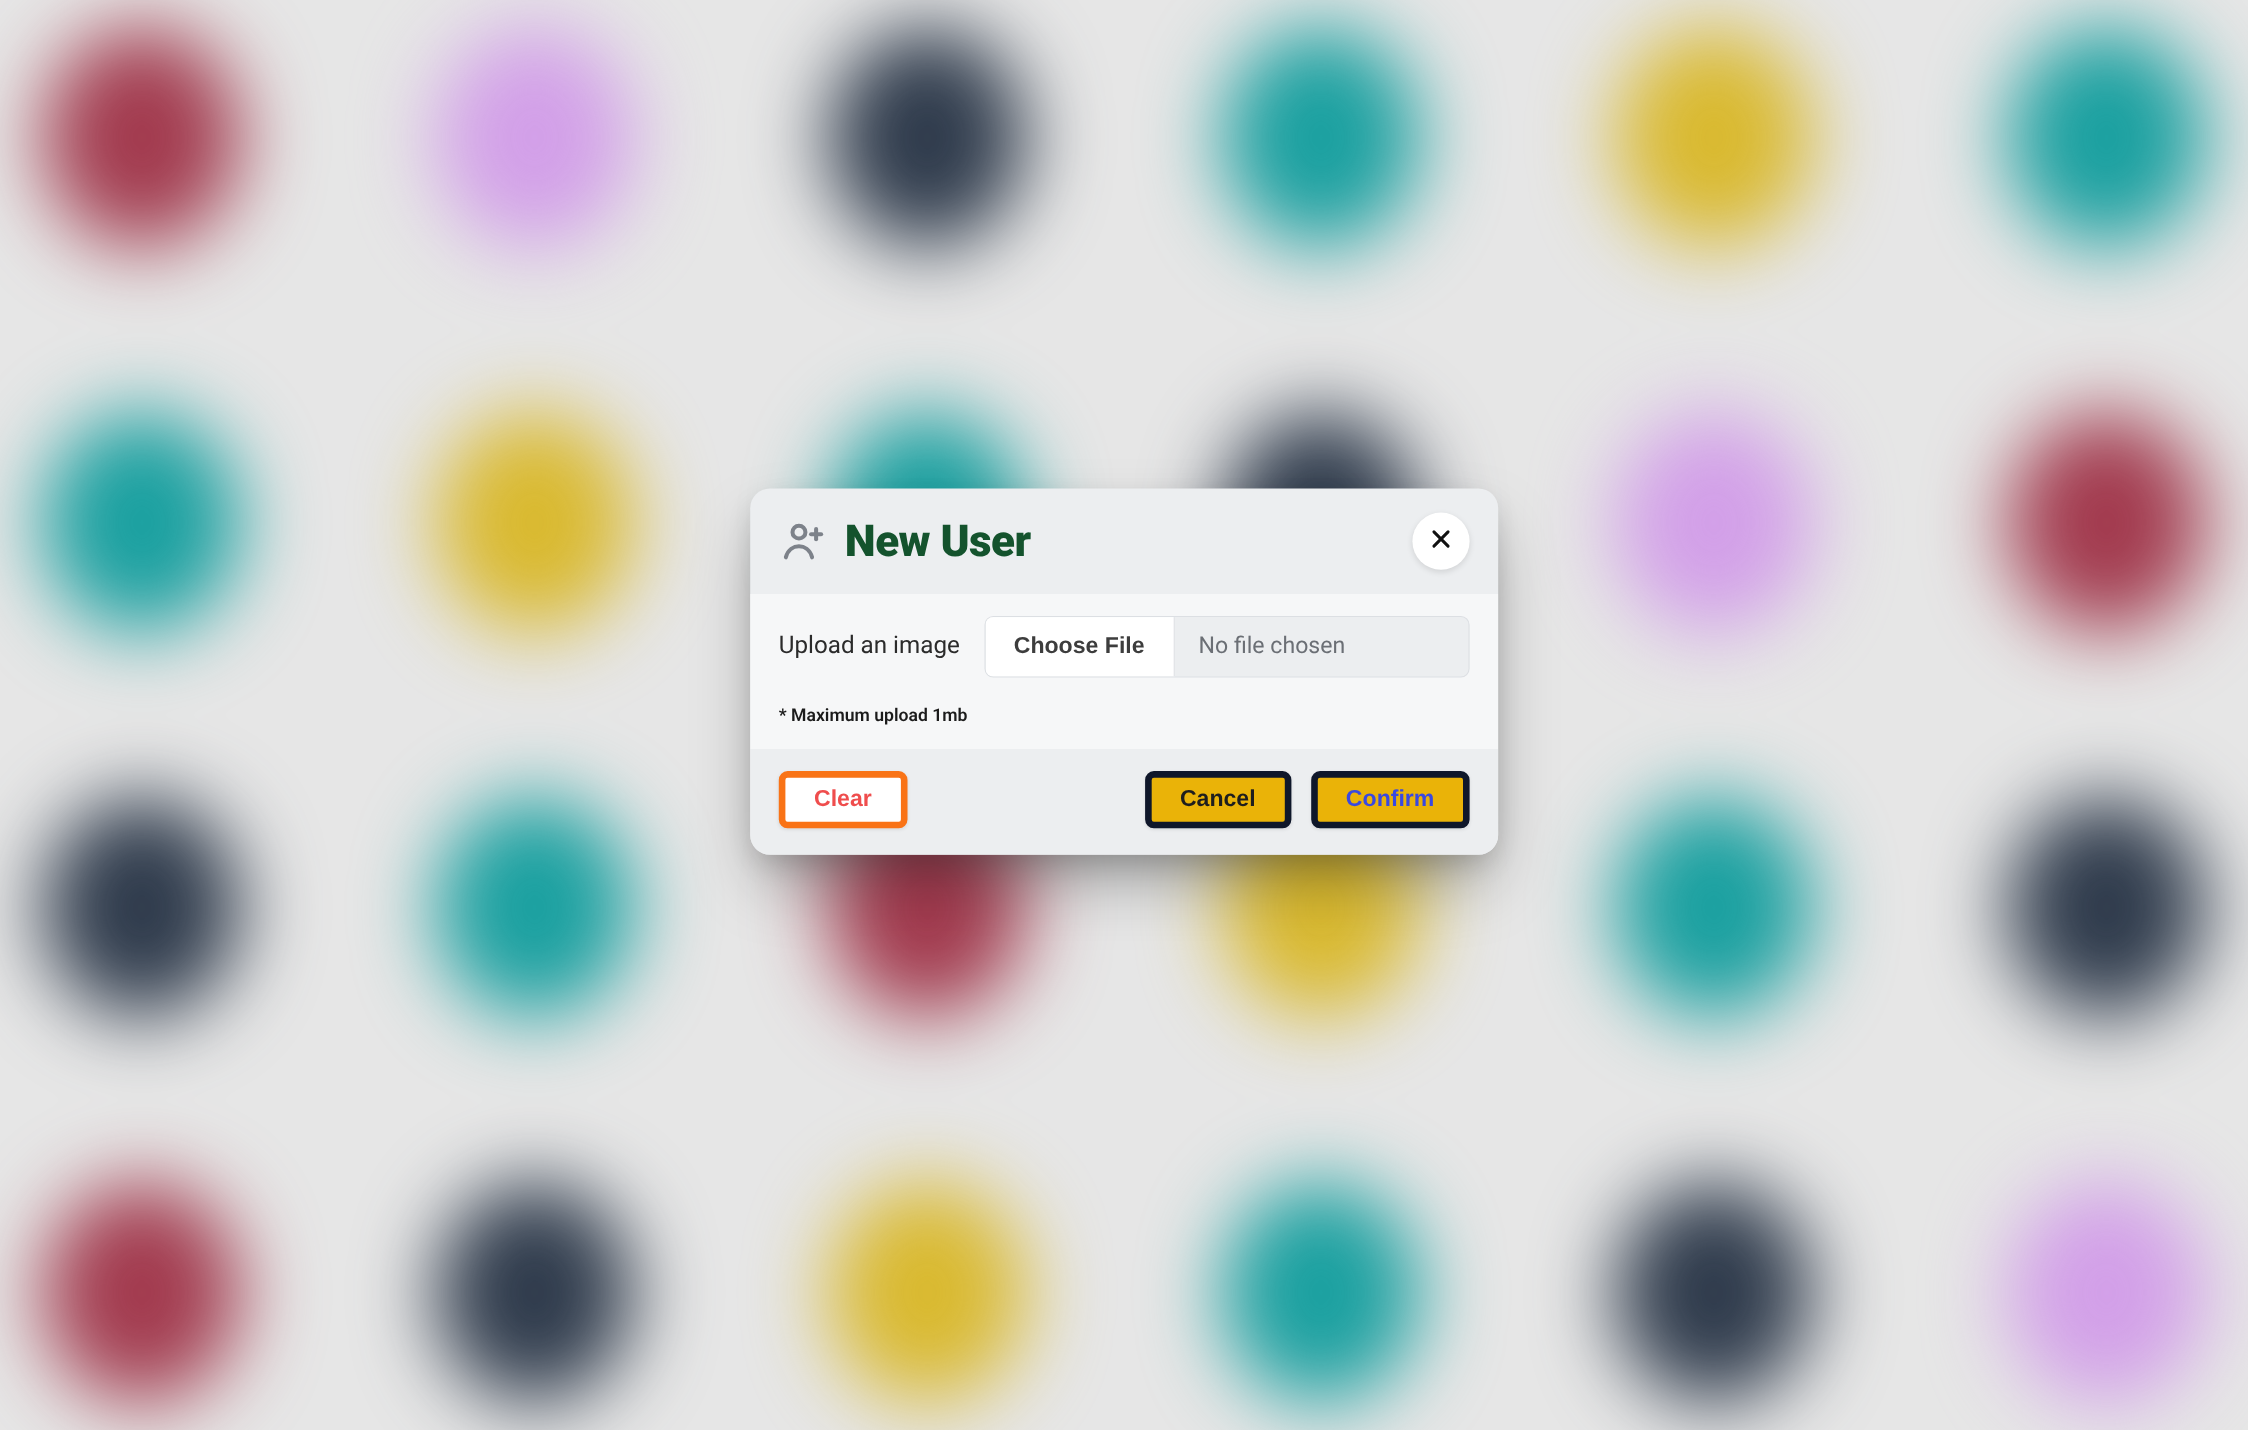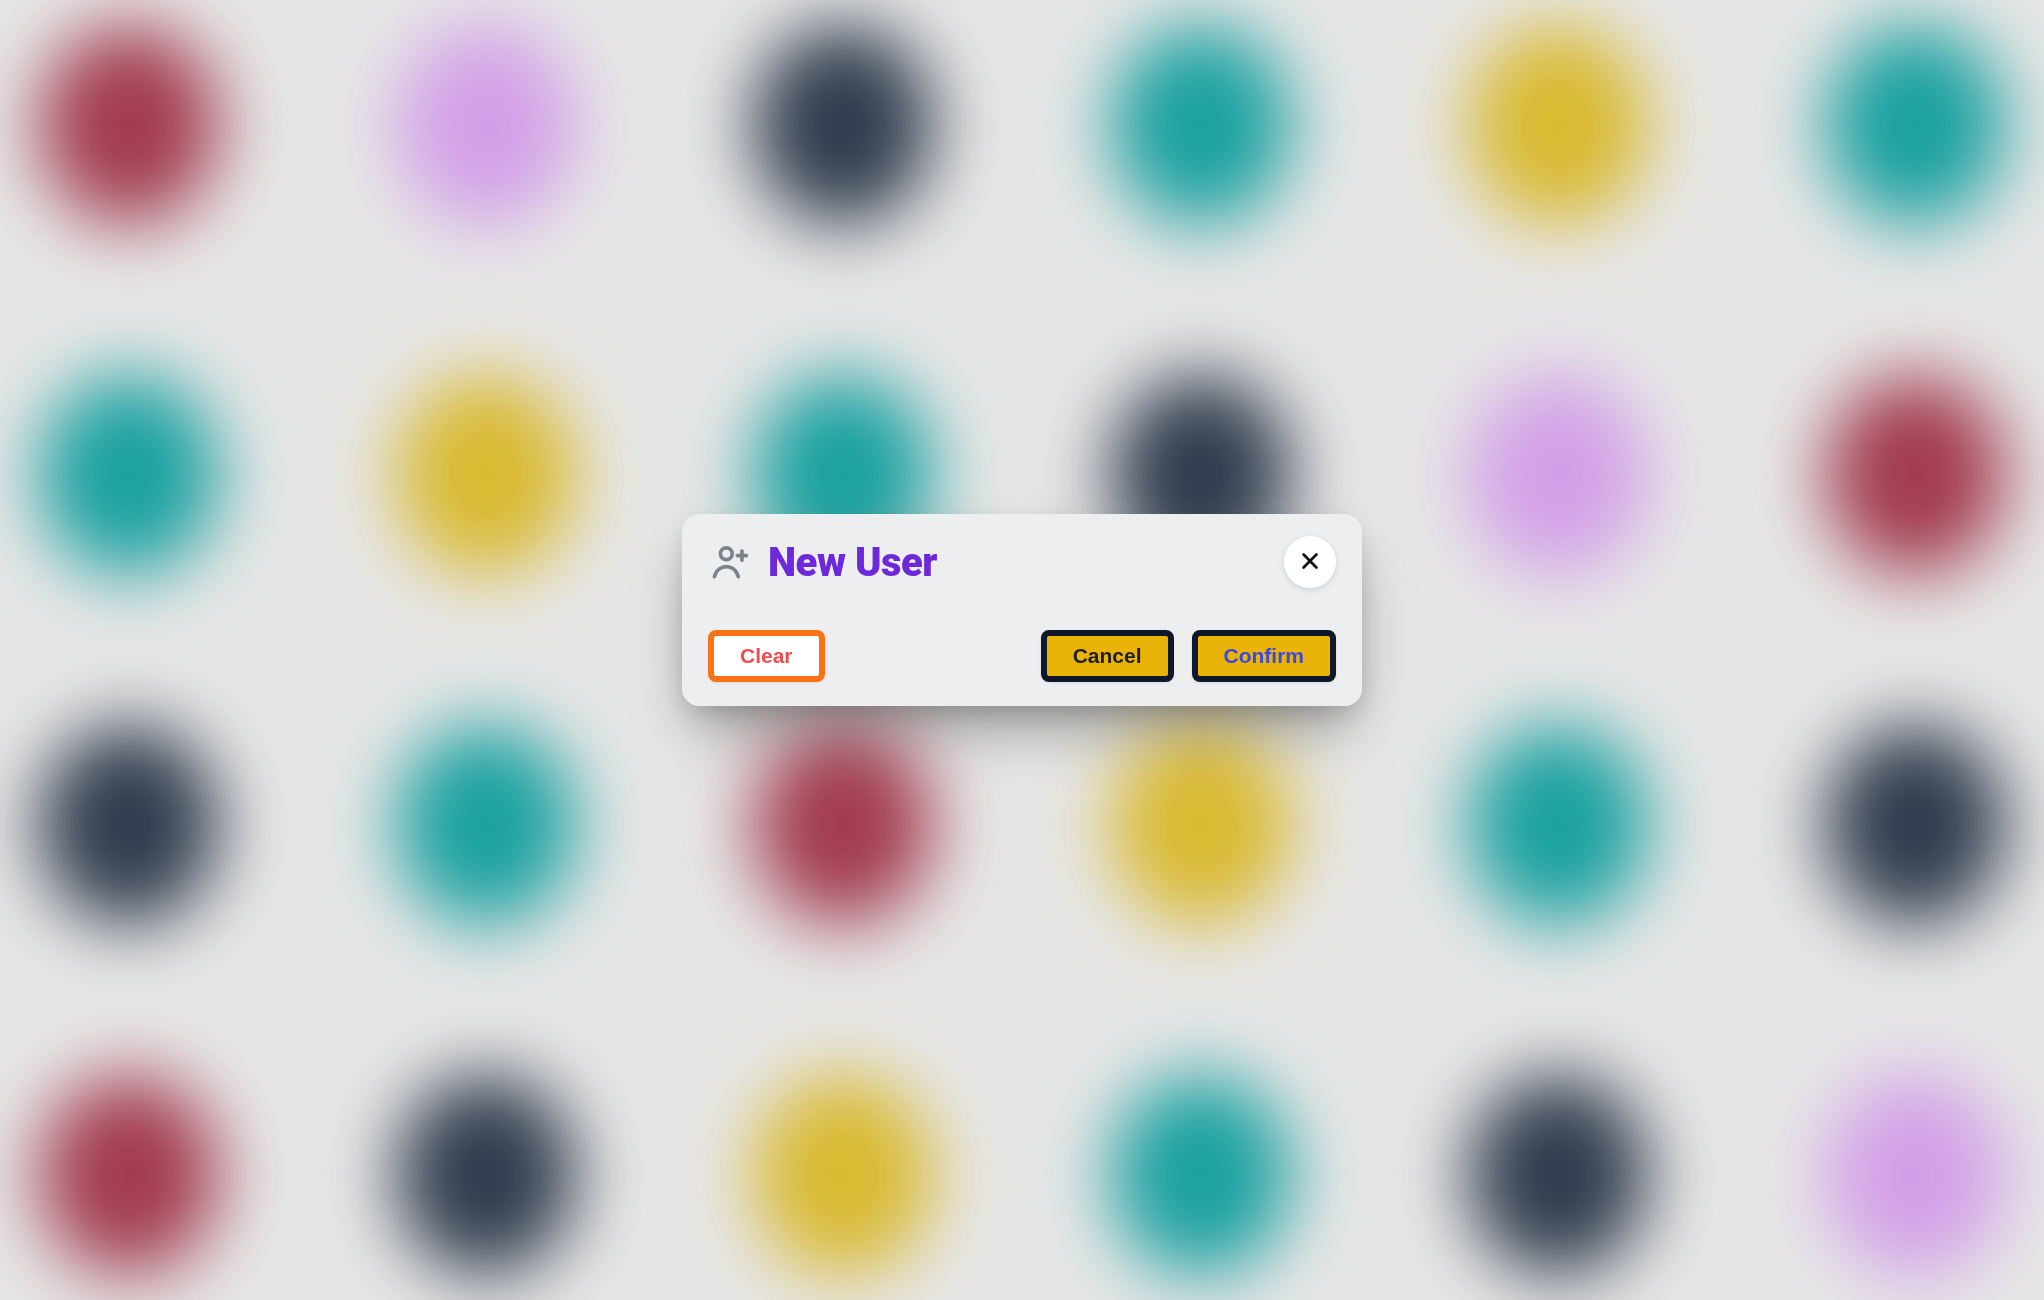--- a/index.html
+++ b/index.html
@@ -56,21 +56,21 @@
   .modal-header {
     display: flex;
     align-items: center;
     padding: 22px 26px;
     gap: 16px;
   }
   .modal-header .title {
     font-size: 40px;
     font-weight: 900;
     letter-spacing: -0.5px;
-    color: #6d28d9;
+    color: #14532d;
     flex: 1;
   }
   .user-plus-icon {
     width: 44px;
     height: 44px;
     flex-shrink: 0;
   }
   .user-plus-icon svg { width: 100%; height: 100%; }
 
   .close-btn {
@@ -209,20 +209,30 @@
       <button class="close-btn">
         <span>
           <svg viewBox="0 0 24 24" fill="none" stroke="#111" stroke-width="3" stroke-linecap="round">
             <line x1="5" y1="5" x2="19" y2="19"></line>
             <line x1="19" y1="5" x2="5" y2="19"></line>
           </svg>
         </span>
       </button>
     </div>
 
+    <div class="modal-body">
+      <div class="upload-row">
+        <span class="upload-label">Upload an image</span>
+        <div class="file-picker">
+          <button class="choose-btn">Choose File</button>
+          <span class="file-name">No file chosen</span>
+        </div>
+      </div>
+      <div class="hint">* Maximum upload 1mb</div>
+    </div>
 
     <div class="modal-footer">
       <button class="btn btn-clear">Clear</button>
       <span class="spacer"></span>
       <button class="btn btn-cancel">Cancel</button>
       <button class="btn btn-confirm">Confirm</button>
     </div>
 
   </div>
 </div>

